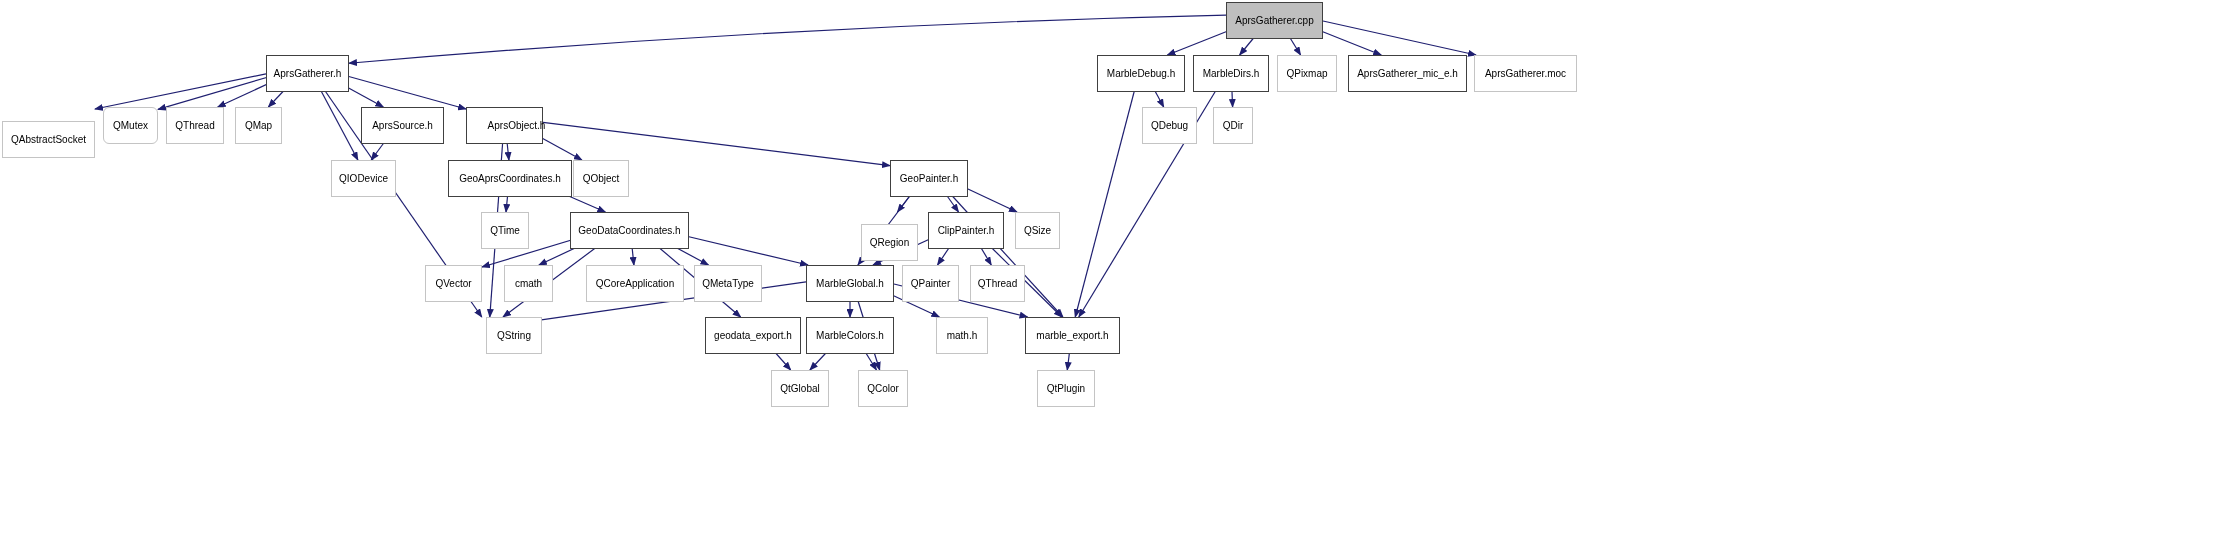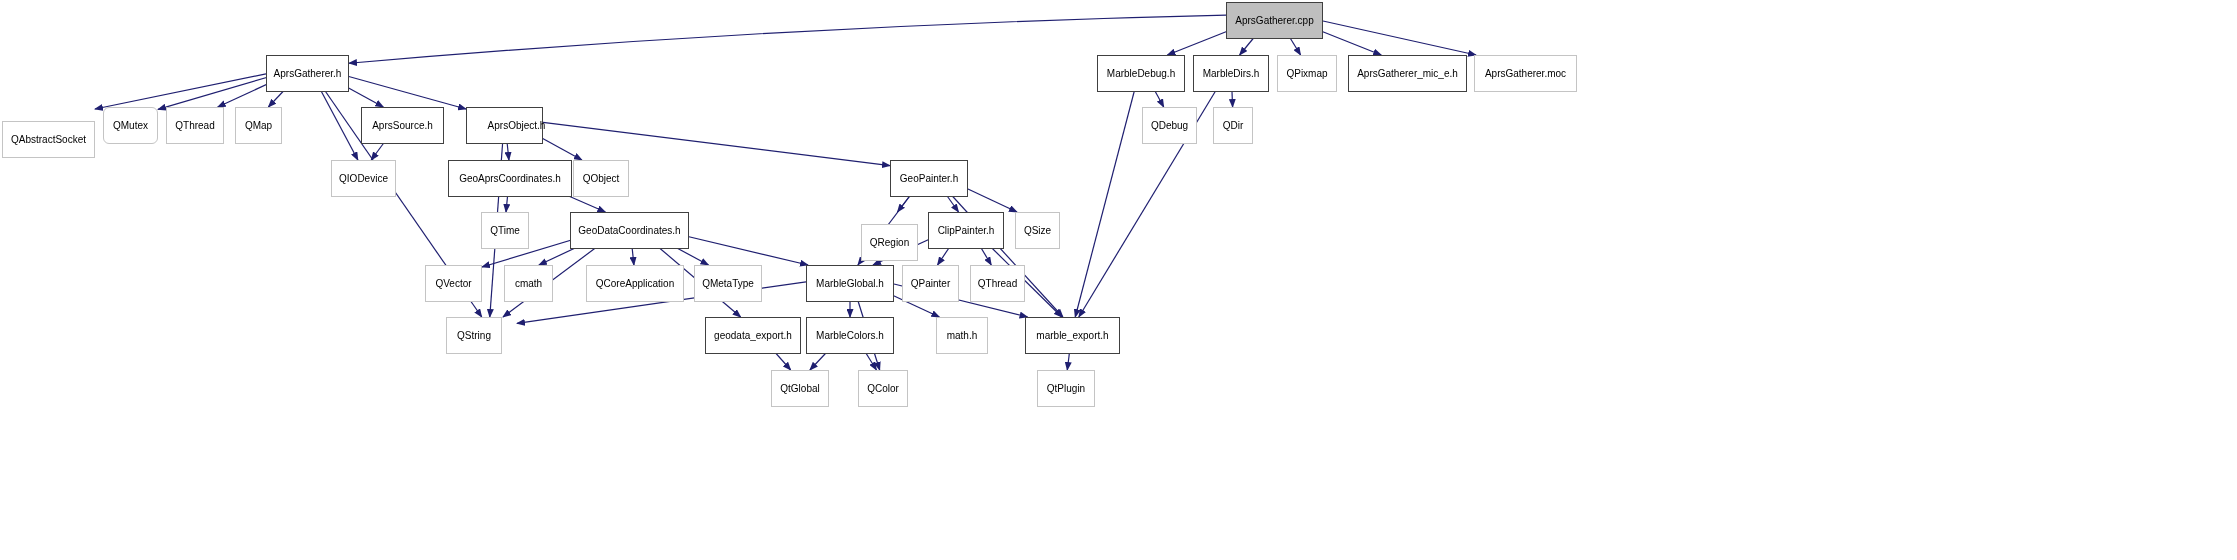--- a/index.html
+++ b/index.html
@@ -187,21 +187,21 @@
       </div>
       <div class="node hdr" style="left: 806px; top: 265px; width: 88px;">
         <span class="lbl">MarbleGlobal.h</span>
       </div>
       <div class="node lib" style="left: 902px; top: 265px; width: 57px;">
         <span class="lbl">QPainter</span>
       </div>
       <div class="node lib" style="left: 970px; top: 265px; width: 55px;">
         <span class="lbl">QThread</span>
       </div>
-      <div class="node lib" style="left: 446px; top: 317px; width: 56px;">
+      <div class="node lib" style="left: 486px; top: 317px; width: 56px;">
         <span class="lbl">QString</span>
       </div>
       <div class="node hdr" style="left: 705px; top: 317px; width: 96px;">
         <span class="lbl">geodata_export.h</span>
       </div>
       <div class="node hdr" style="left: 806px; top: 317px; width: 88px;">
         <span class="lbl">MarbleColors.h</span>
       </div>
       <div class="node lib" style="left: 936px; top: 317px; width: 52px;">
         <span class="lbl">math.h</span>

